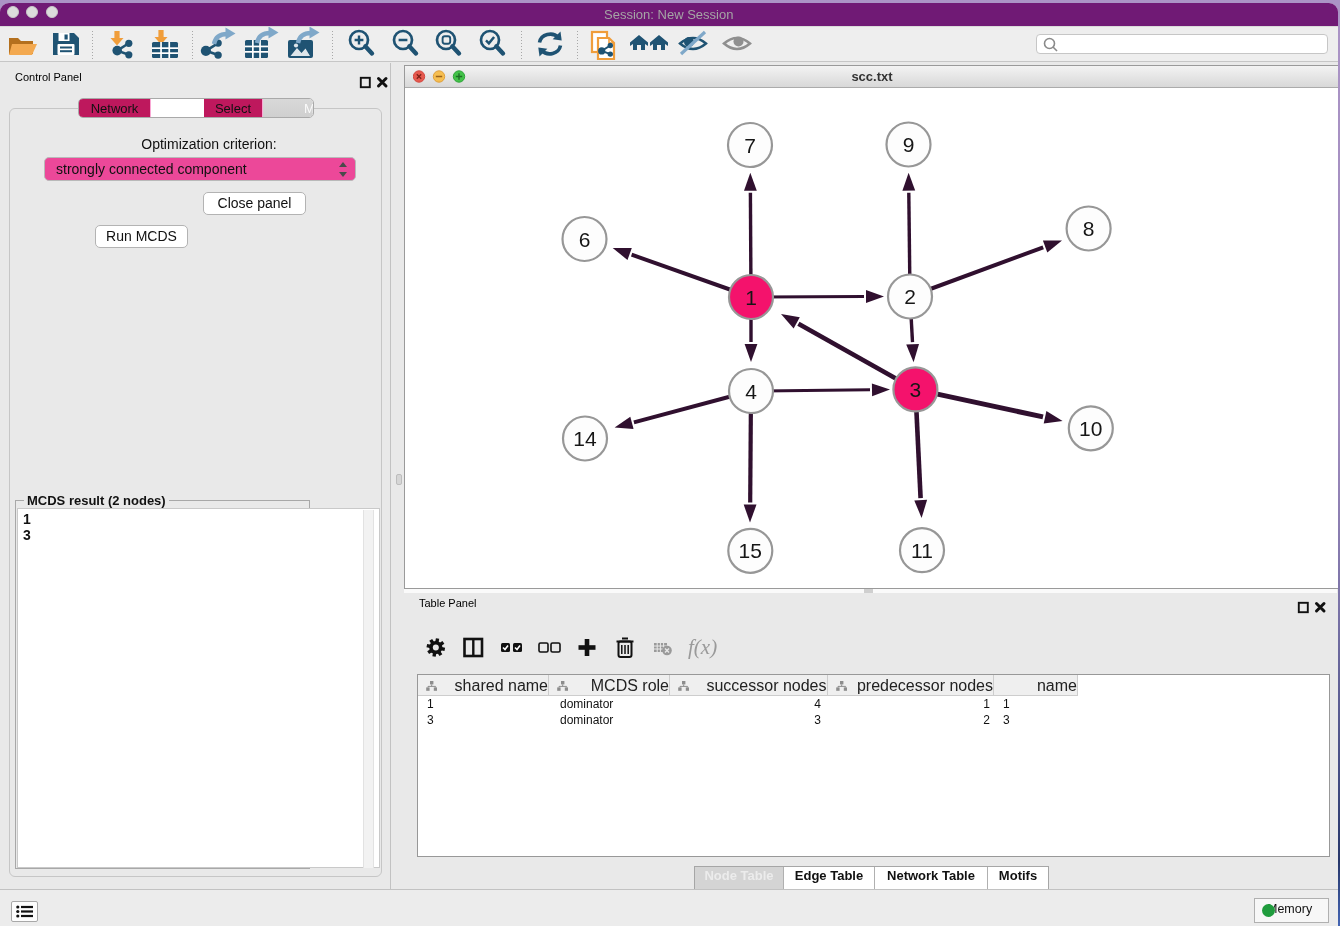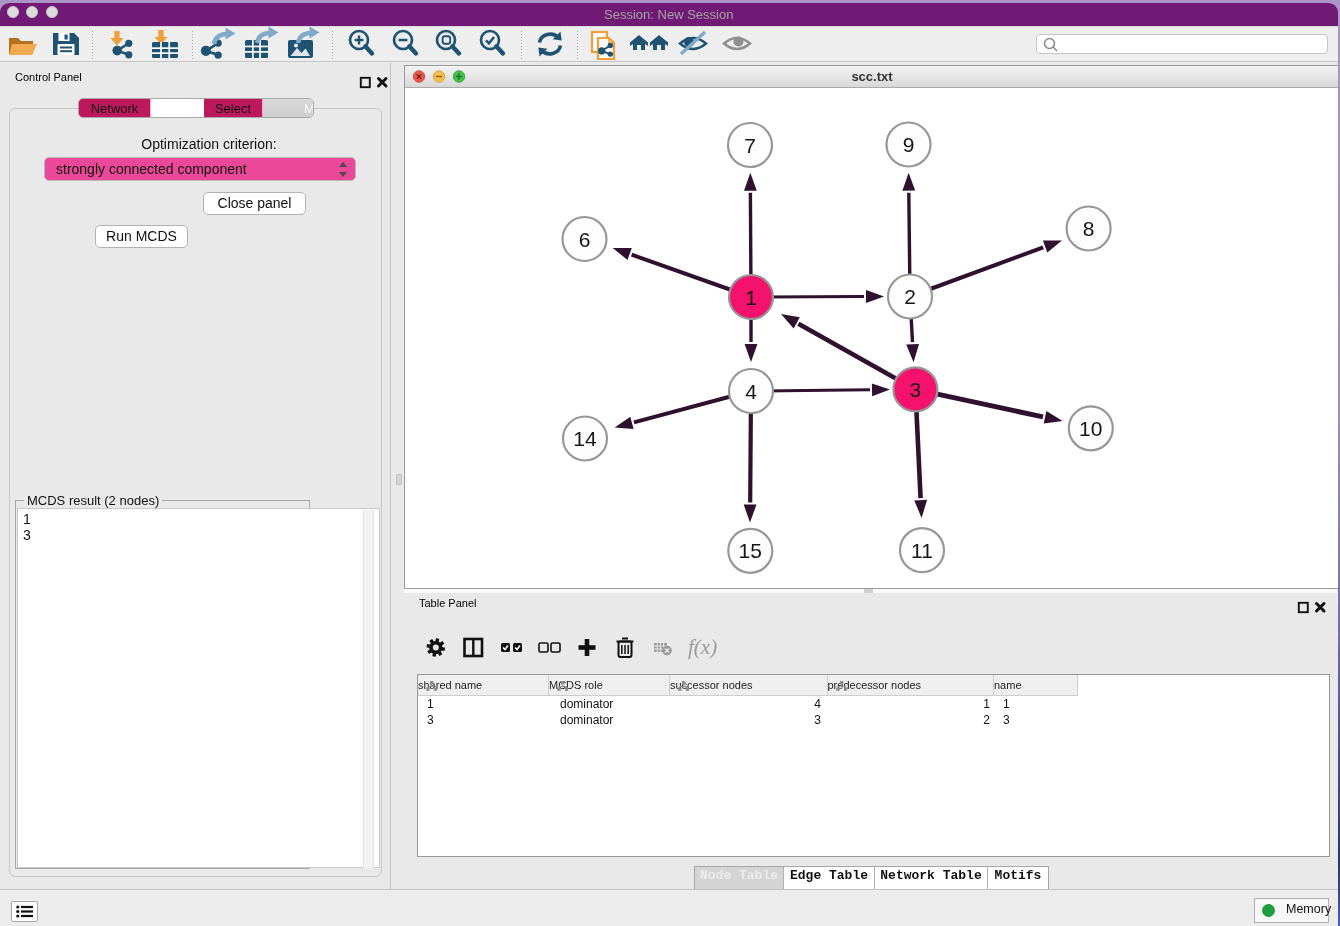--- a/index.html
+++ b/index.html
@@ -37,21 +37,21 @@
   #tabpanel { position:absolute; left:9px; top:45px; width:373px; height:769px;
     background:#e9e9e9; border:1px solid #c6c6c6; border-radius:6px; }
   #optlabel { position:absolute; top:73px; width:100%; text-align:center; font-size:14px; color:#111;padding-left:28px; }
   #combo { position:absolute; left:44px; top:94px; width:312px; height:24px;
     background:#ec4899; border:1px solid #b9b9b9; border-radius:5px;
     font-size:14px; color:#111; line-height:22px; padding-left:11px; }
   .btn { position:absolute; top:129px; height:23px; background:#fff;
     border:1px solid #b3b3b3; border-radius:5px; font-size:14px; color:#111;
     text-align:center; line-height:21px; }
   #fieldset { position:absolute; left:15px; top:437px; width:295px; height:369px;
-    border:1px solid #a8a8a8; }
+    border:1px solid #a8a8a8;font-weight:bold; }
   #legend { position:absolute; left:8px; top:-8px; background:#e9e9e9; padding:0 3px;
     font-size:13px; color:#111; }
   #mtext { position:absolute; left:1px; top:7px; width:363px; height:360px;
     background:#fff; border:1px solid #c9c9c9; font-size:14px; color:#111; line-height:16.5px;
     padding:2px 0 0 5px; }
   #mscroll { position:absolute; right:5px; top:1px; width:11px; height:358px;
     background:#f2f2f2; border-left:1px solid #e2e2e2; border-right:1px solid #e2e2e2; }
 
   
   #netwin { position:absolute; left:404px; top:62px; width:936px; height:524px;
@@ -60,36 +60,36 @@
     background:linear-gradient(#f3f3f3,#d8d8d8); border-bottom:1px solid #ababab;
     text-align:center; font-size:13px; font-weight:bold; color:#333; line-height:21px; }
   #netcanvas { position:absolute; left:0; top:22px; width:934px; height:500px; background:#fff; }
 
   
   #tpanel { position:absolute; left:404px; top:590px; width:933px; height:296px; background:#e9e9e9; }
   #tablebox { position:absolute; left:13px; top:81px; width:913px; height:183px;
     background:#fff; border:1px solid #989898; }
   .thead { position:absolute; top:0; height:21px; background:#efefef;
     border-bottom:1px solid #cdcdcd; border-right:1px solid #cdcdcd;
-    font-size:11px; color:#222; text-align:left; line-height:21px; }
+    font-size:16px; color:#222; text-align:right; line-height:21px; }
   .trow { position:absolute; font-size:12px; color:#111; height:16px; line-height:16px; }
   #btabs { position:absolute; left:290px; top:273px; height:32px; display:flex;
-    border:1px solid #a6a6a6; border-radius:0; overflow:hidden;font-family:Liberation Mono, monospace; }
+    border:1px solid #a6a6a6; border-radius:0; overflow:hidden; }
   .btab { font-size:13px; font-weight:bold; color:#111; background:#fff; text-align:center;
     line-height:18px; border-right:1px solid #b0b0b0; }
   .btab:last-child { border-right:none; }
 
   
   #statusbar { position:absolute; left:0; top:886px; width:100%; height:37px;
     background:#ececec; border-top:1px solid #c2c2c2; }
   #listbtn { position:absolute; left:11px; top:11px; width:27px; height:21px;
     background:#fdfdfd; border:1px solid #a8a8a8; border-radius:2px; }
   #membtn { position:absolute; left:1254px; top:8px; width:75px; height:25px;
     background:#f7f7f7; border:1px solid #b0b0b0; font-size:12.5px; color:#111;
-    line-height:21px; text-align:left; padding-left:31px; }
+    line-height:21px; text-align:left; padding-left:12px; }
 </style>
 </head>
 <body>
 <div id="app">
 
   <div id="titlebar">
     <div class="tl" style="left:7px;"></div>
     <div class="tl" style="left:26px;"></div>
     <div class="tl" style="left:46px;"></div>
     <div id="wtitle">Session: New Session</div>

